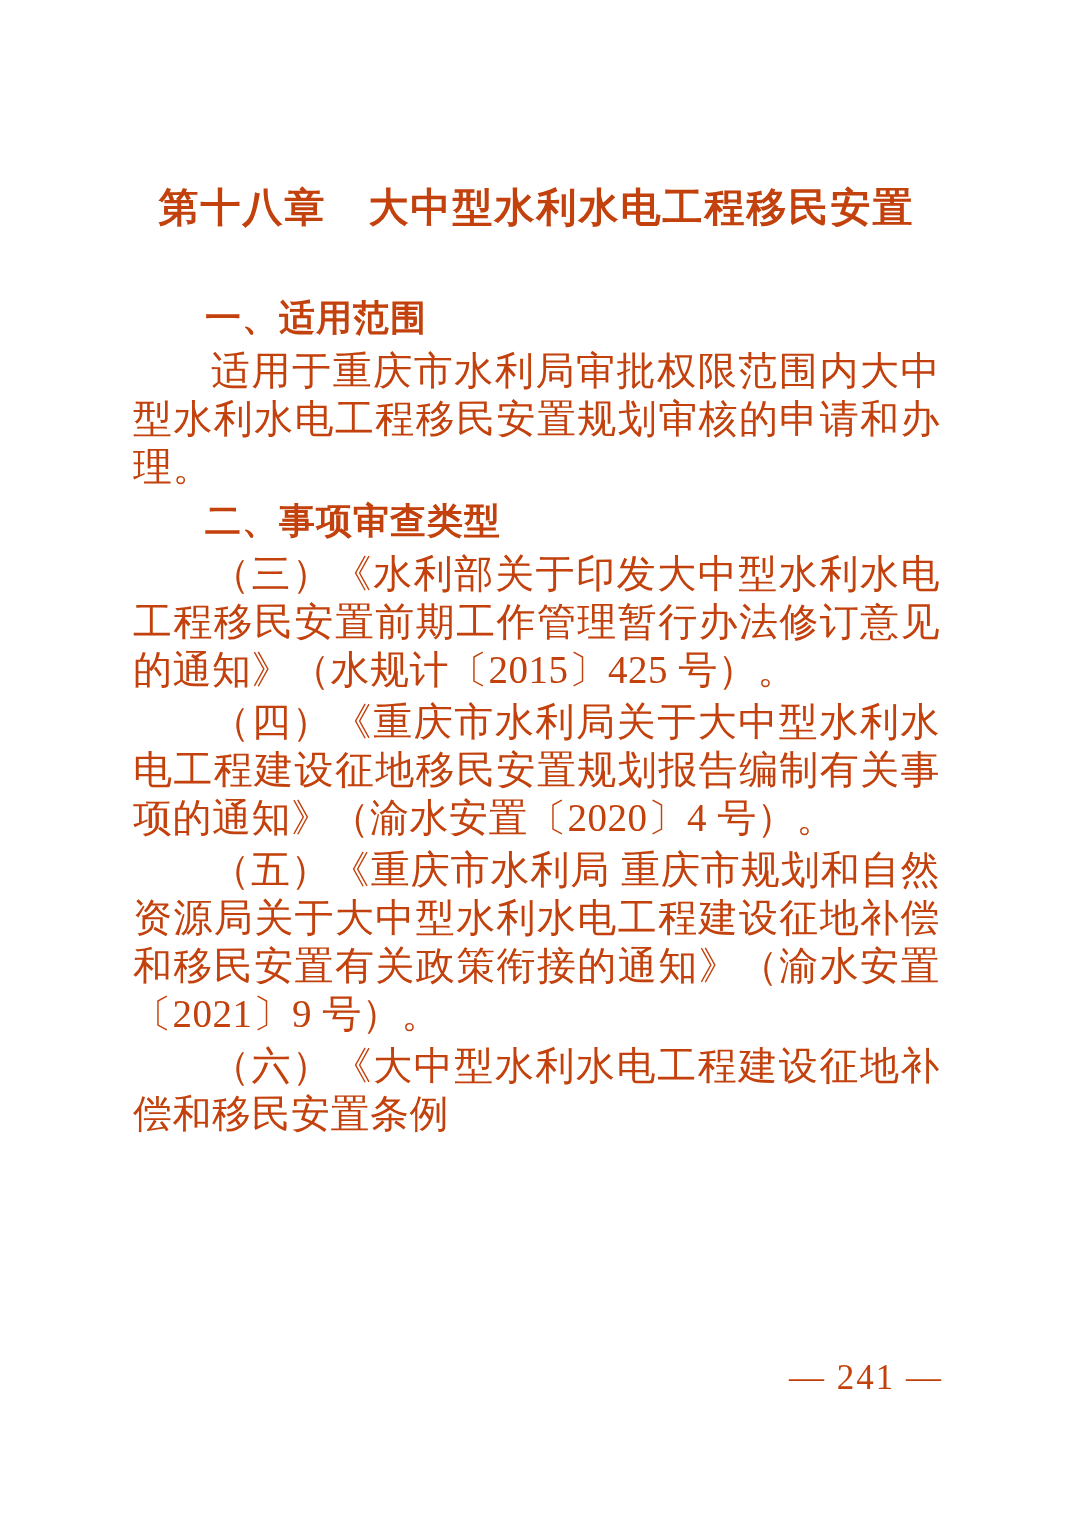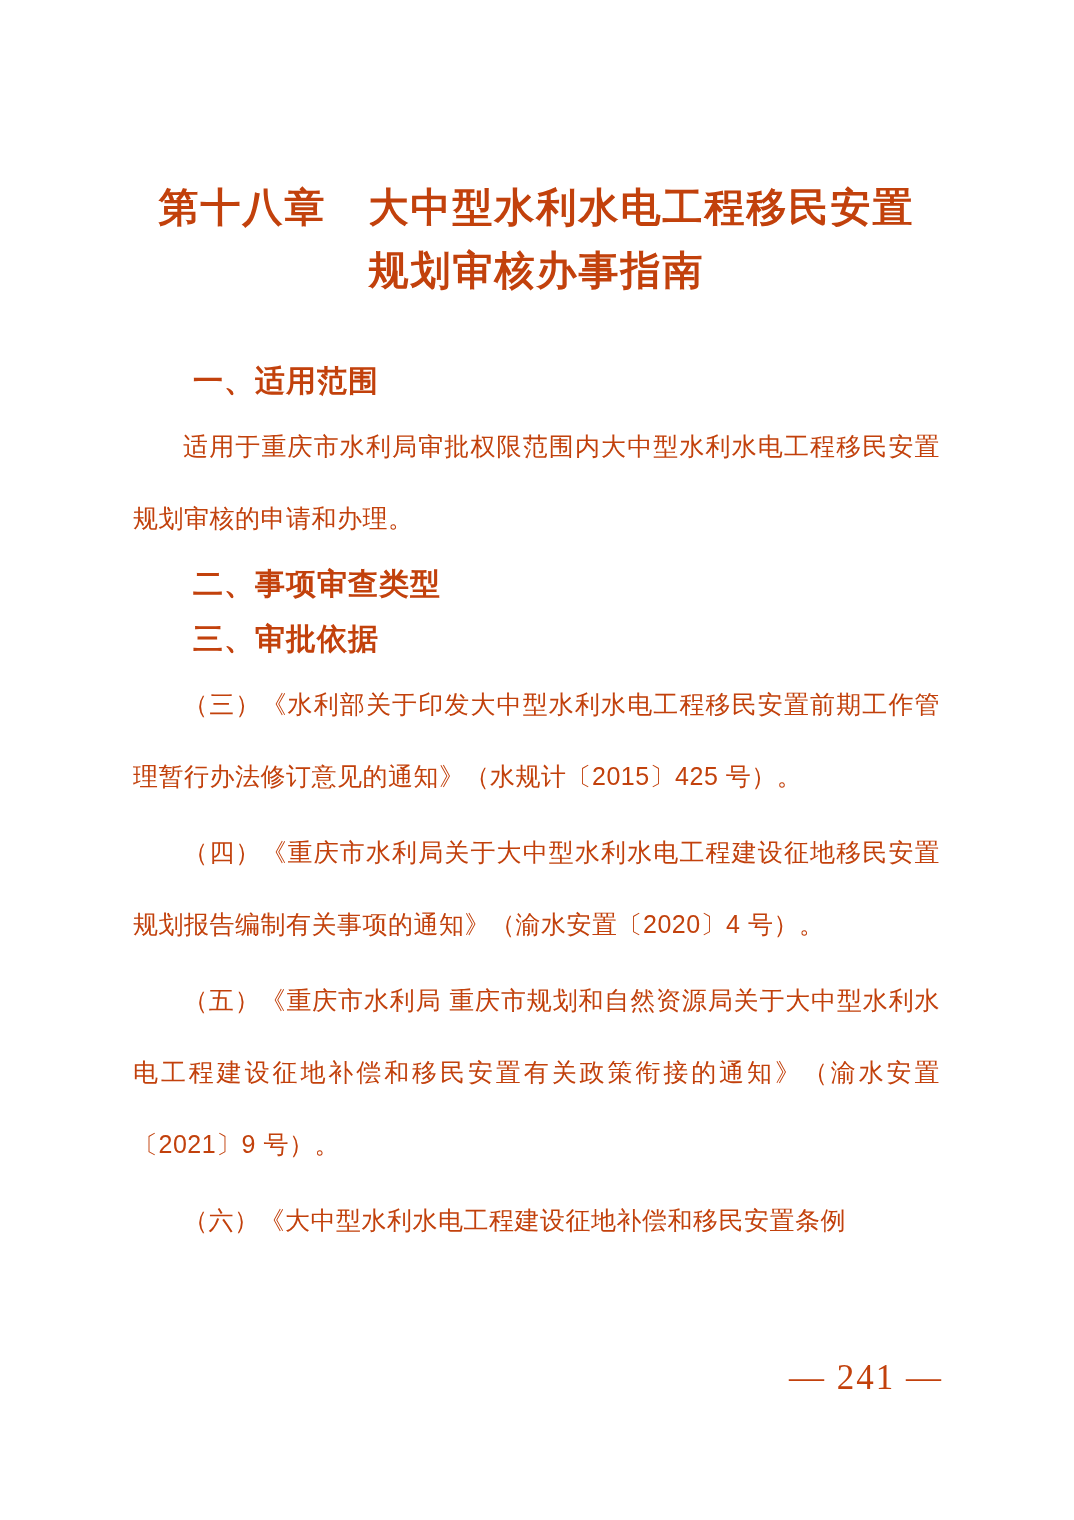--- a/index.html
+++ b/index.html
@@ -29,63 +29,61 @@
     line-height: 63px;
     font-weight: bold;
     letter-spacing: 2px;
     font-family: "Liberation Serif", "DejaVu Serif", serif;
   }
   .doc-title .title-line {
     display: block;
   }
   .section-heading {
     margin: 5px 0 0 0;
-    font-size: 30px;
+    font-size: 36px;
     line-height: 50px;
     font-weight: bold;
     text-indent: 2em;
     letter-spacing: 1px;
     font-family: "Liberation Sans", "DejaVu Sans", sans-serif;
   }
   .body-paragraph {
     margin: 4px 0 0 0;
-    font-size: 25px;
-    line-height: 72px;
+    font-size: 39px;
+    line-height: 48px;
     text-align: justify;
     text-indent: 2em;
     letter-spacing: 0.5px;
-    font-family: Liberation Sans, sans-serif;
+    font-family: Liberation Serif, serif;
   }
   .page-number {
     position: absolute;
     right: 131px;
     top: 1360px;
     font-size: 35px;
     line-height: 36px;
     letter-spacing: 2px;
     font-family: "Liberation Serif", "DejaVu Serif", serif;
   }
 </style>
 </head>
 <body>
 
 <div class="page">
   <div class="content">
 
     <h1 class="doc-title">
       <span class="title-line">第十八章　大中型水利水电工程移民安置</span>
-      <span class="title-line">规划审核办事指南</span>
     </h1>
 
     <h2 class="section-heading">一、适用范围</h2>
     <p class="body-paragraph">适用于重庆市水利局审批权限范围内大中型水利水电工程移民安置规划审核的申请和办理。</p>
 
     <h2 class="section-heading">二、事项审查类型</h2>
 
-    <h2 class="section-heading">三、审批依据</h2>
     <p class="body-paragraph">（三）《水利部关于印发大中型水利水电工程移民安置前期工作管理暂行办法修订意见的通知》（水规计〔2015〕425 号）。</p>
     <p class="body-paragraph">（四）《重庆市水利局关于大中型水利水电工程建设征地移民安置规划报告编制有关事项的通知》（渝水安置〔2020〕4 号）。</p>
     <p class="body-paragraph">（五）《重庆市水利局 重庆市规划和自然资源局关于大中型水利水电工程建设征地补偿和移民安置有关政策衔接的通知》（渝水安置〔2021〕9 号）。</p>
     <p class="body-paragraph">（六）《大中型水利水电工程建设征地补偿和移民安置条例</p>
 
   </div>
 
   <div class="page-number">— 241 —</div>
 </div>
 

